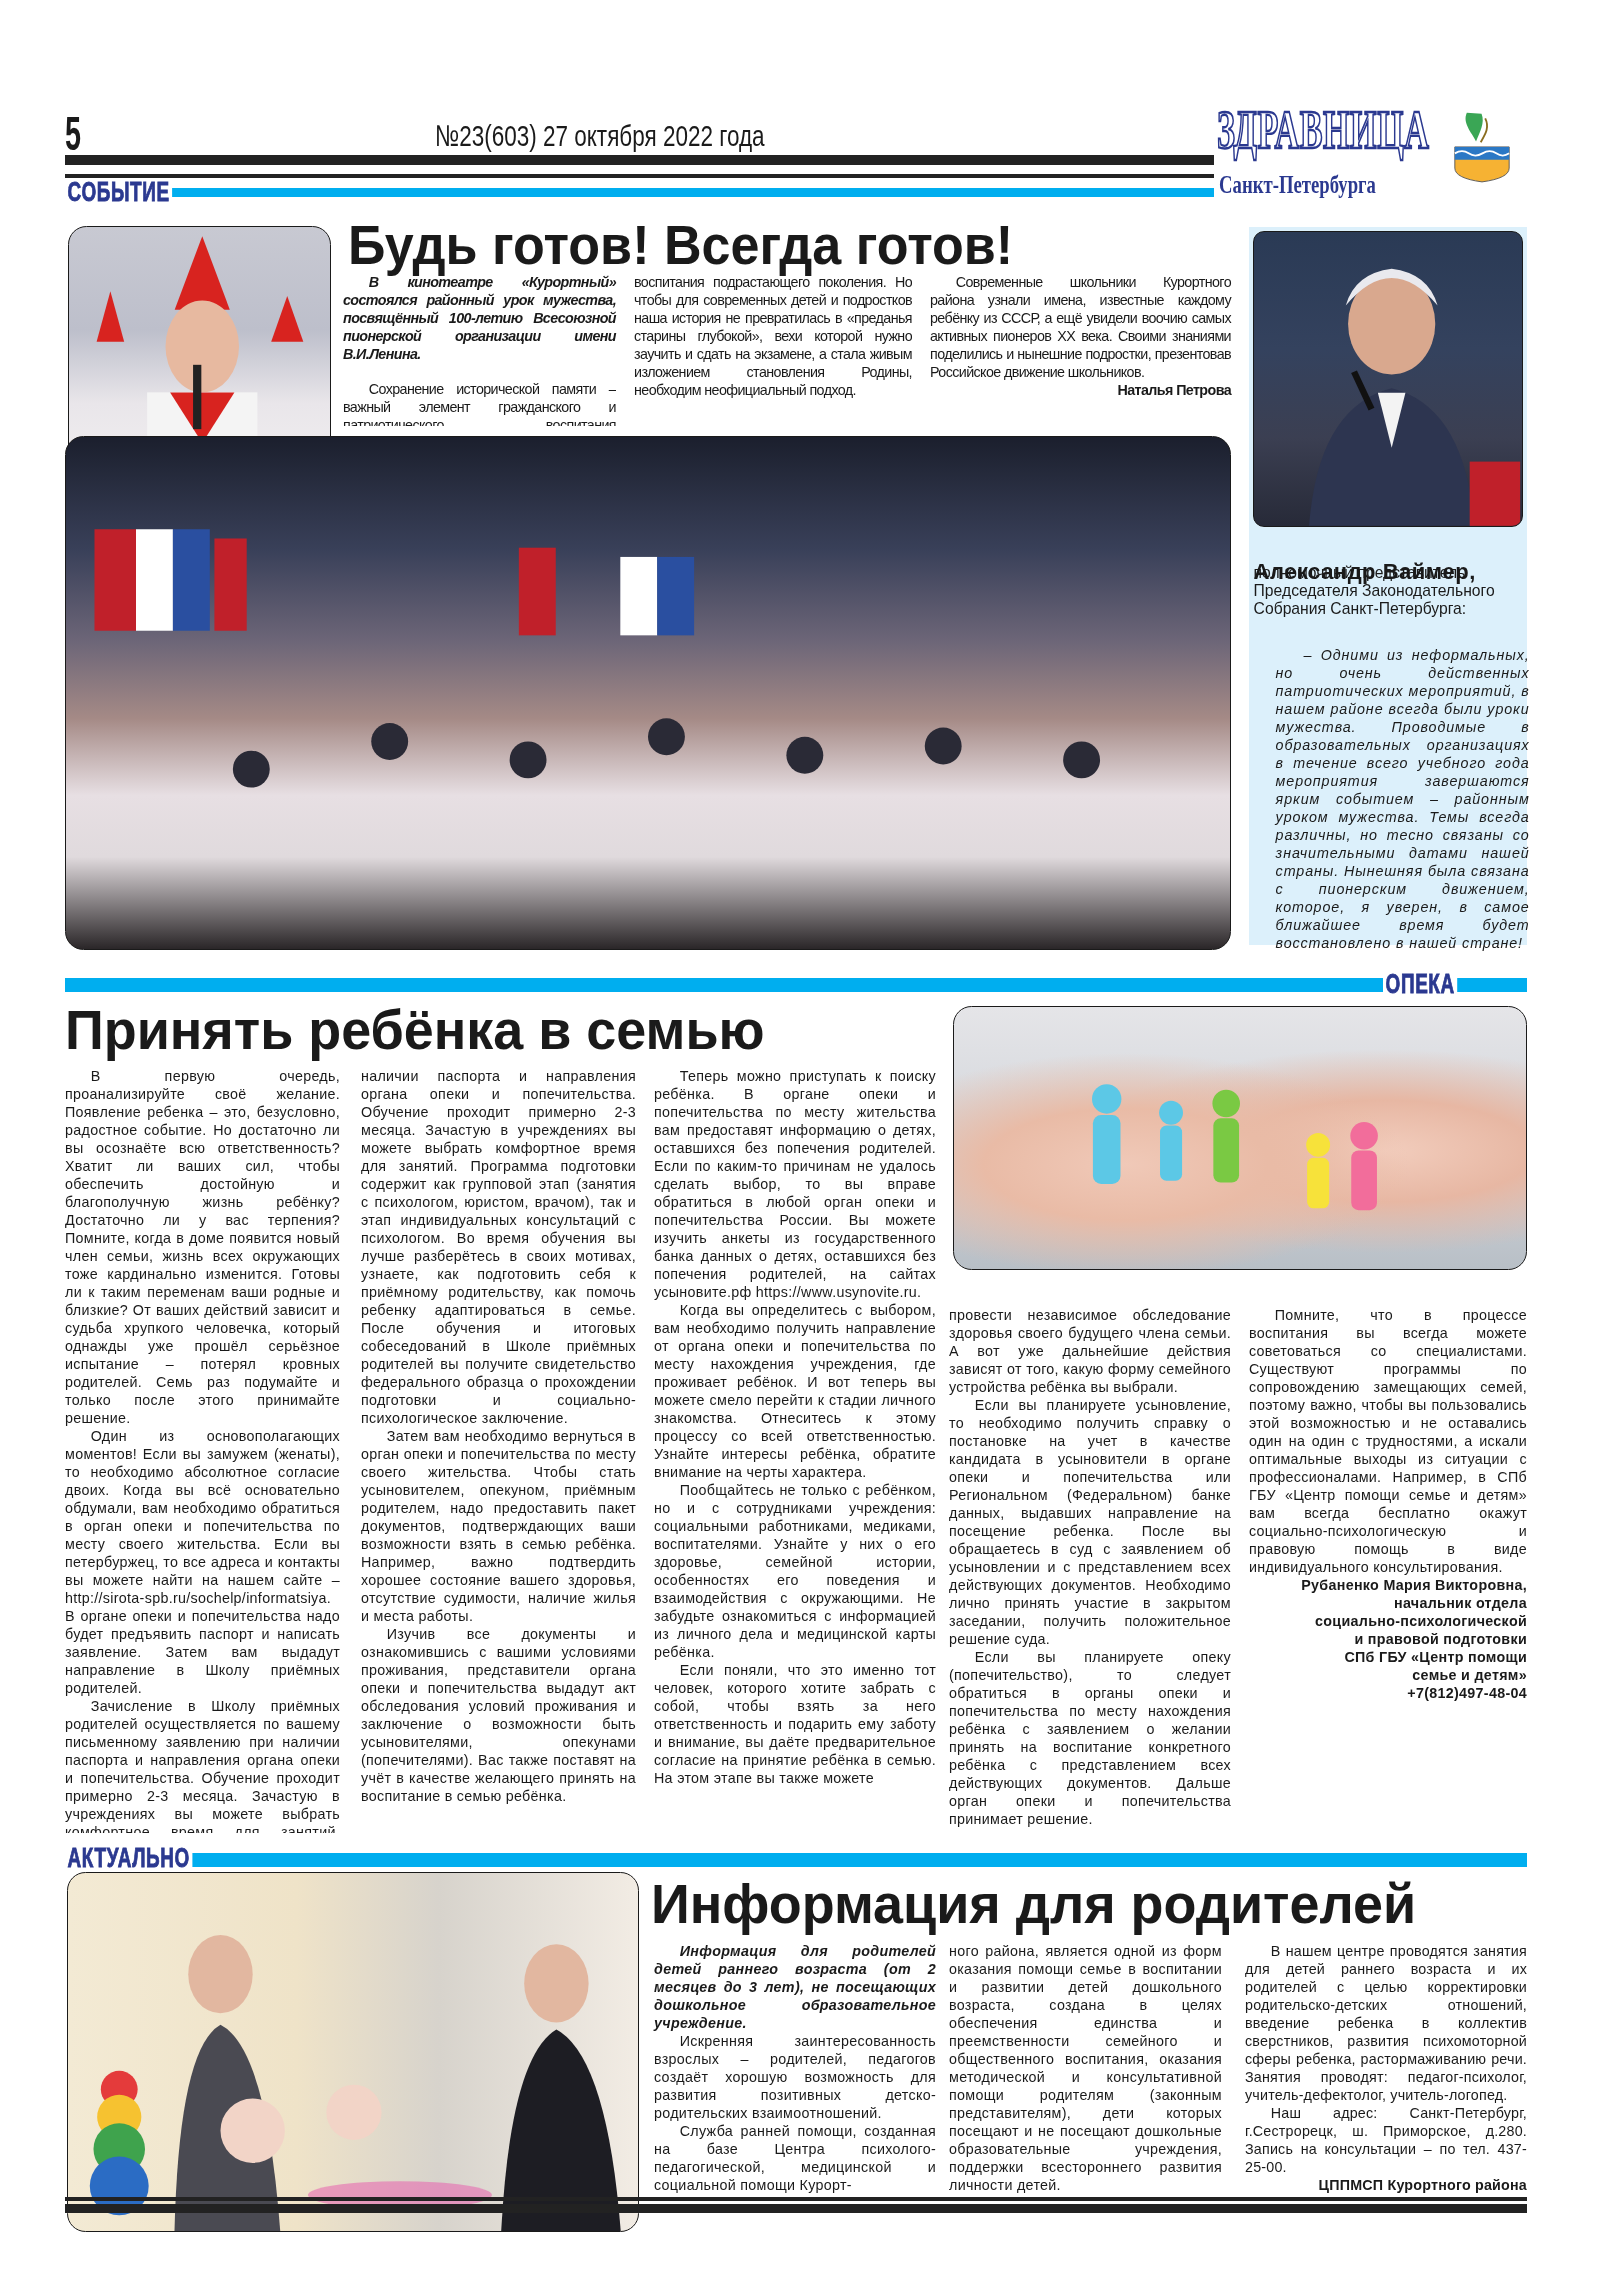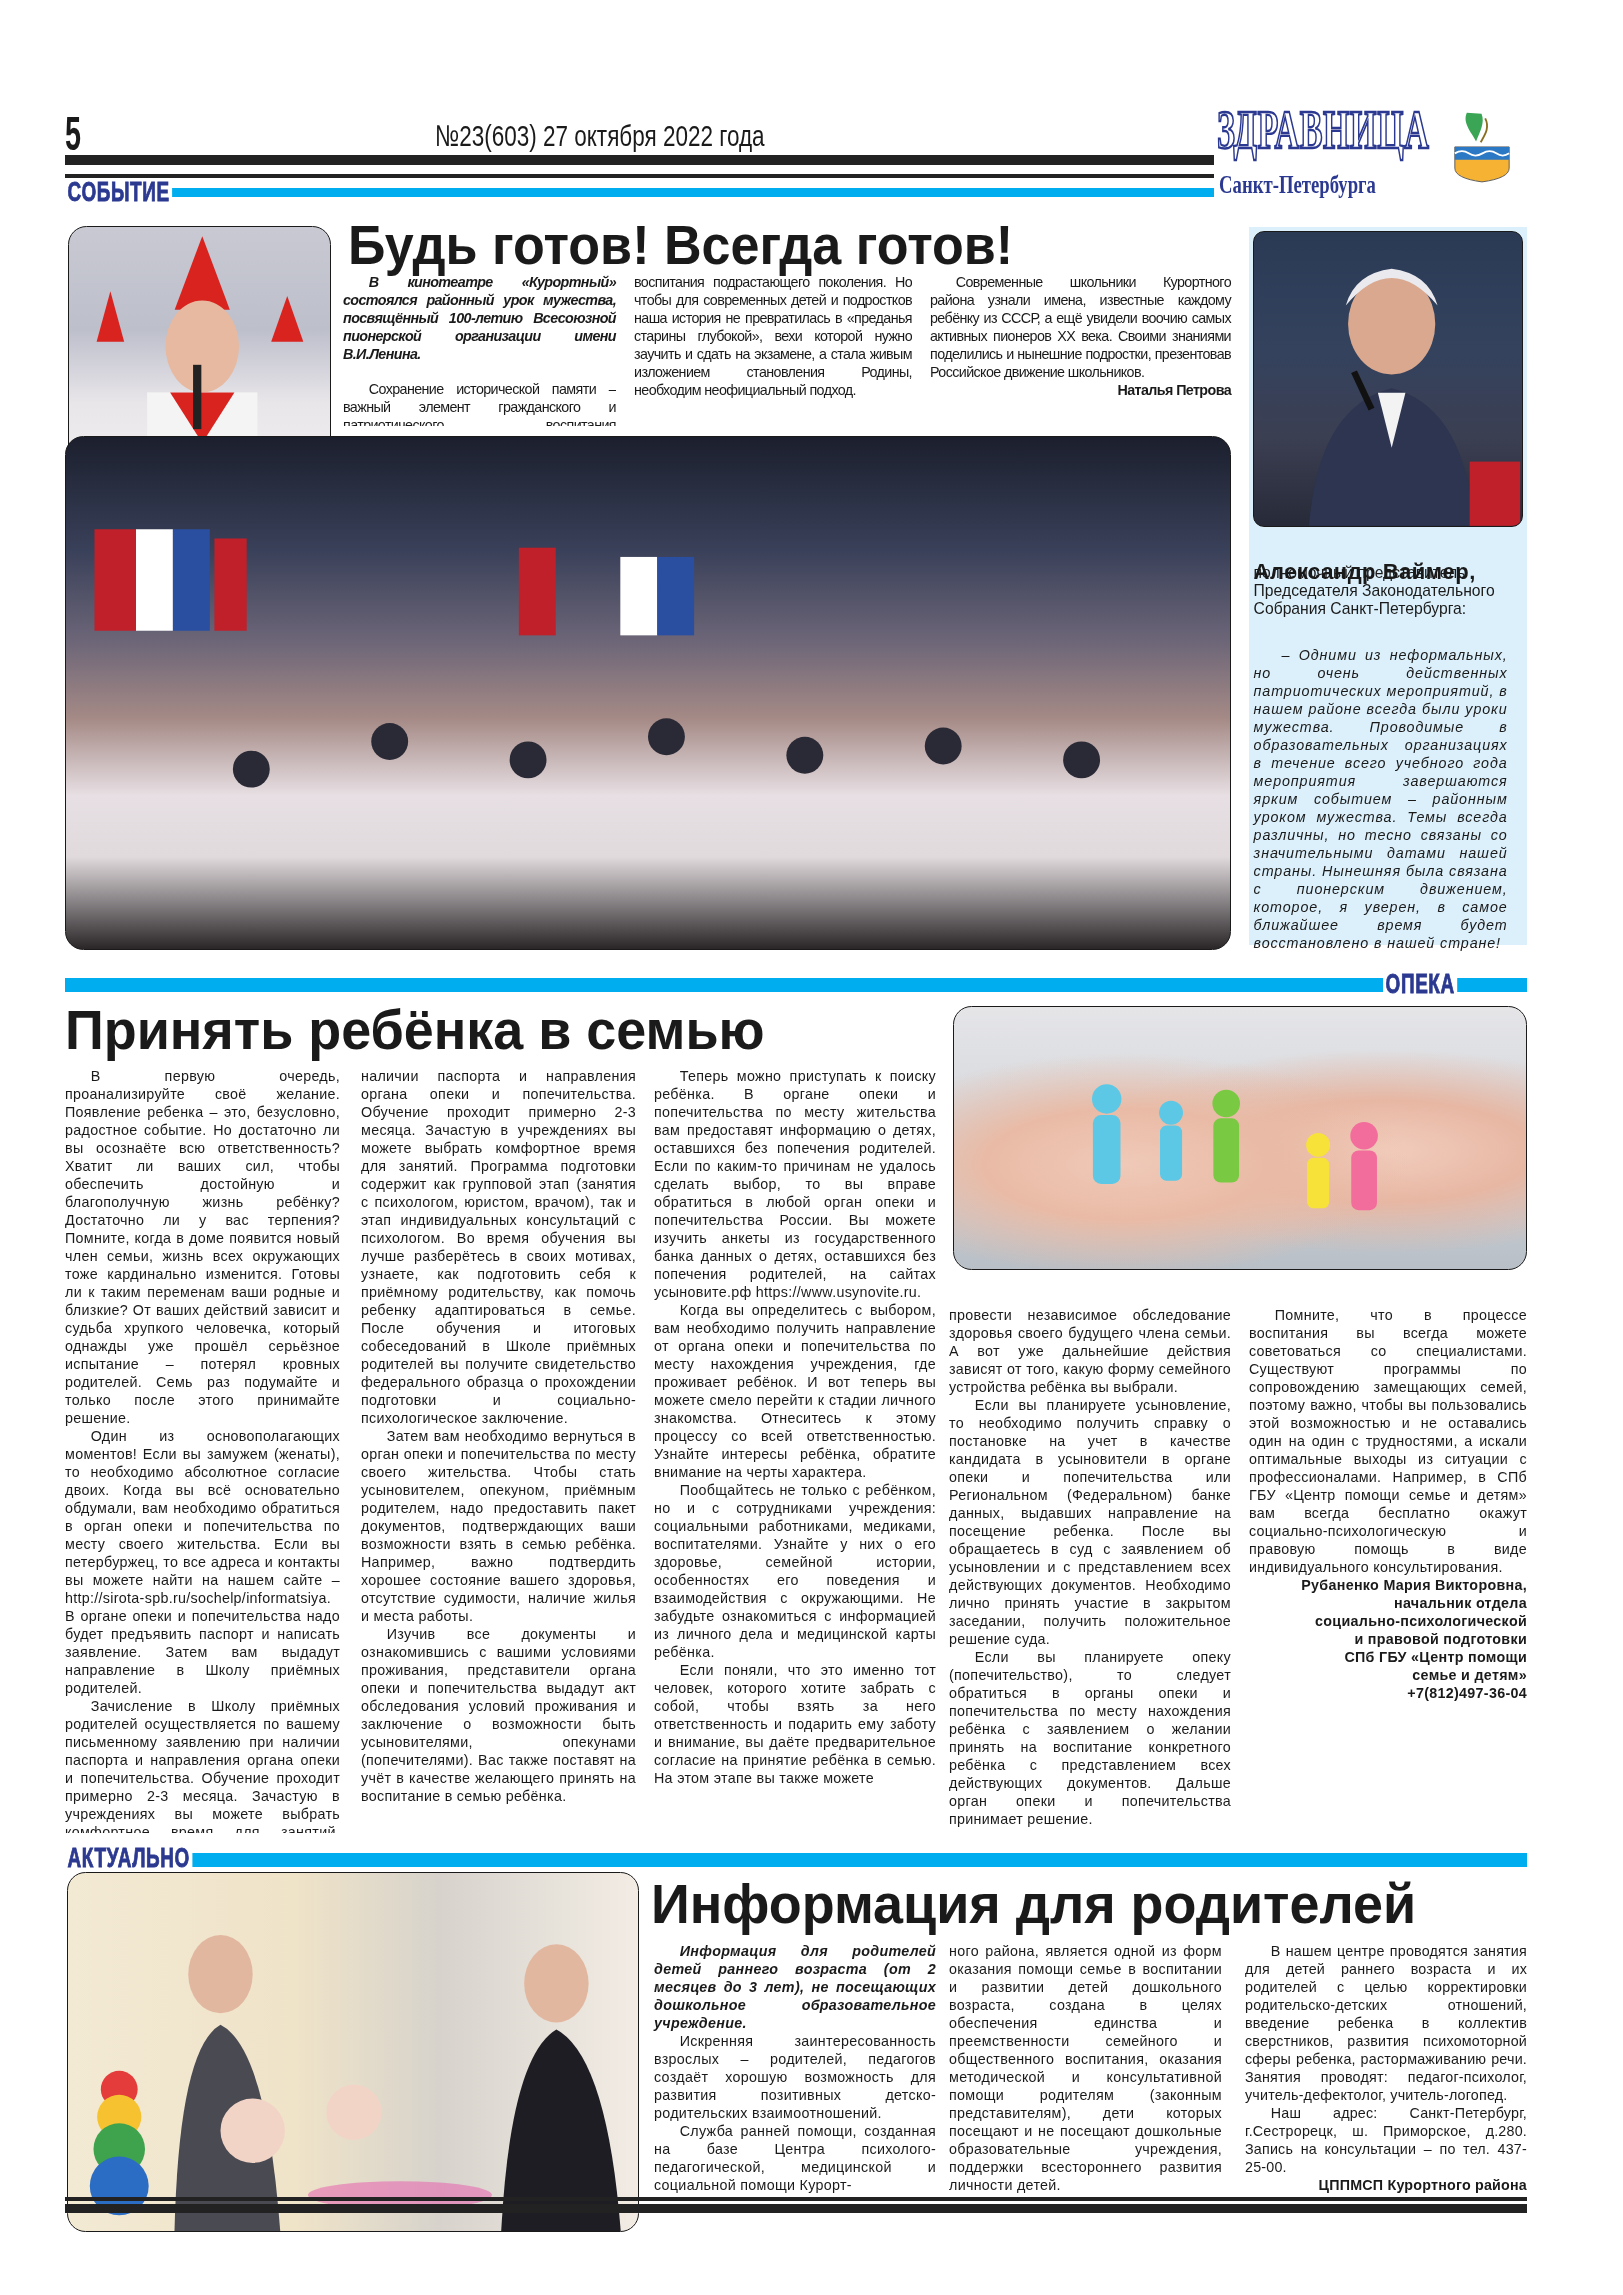--- a/index.html
+++ b/index.html
@@ -38,21 +38,21 @@
   .photo { border-radius: 18.5px; border: 1.9px solid #1a1a1a; overflow: hidden; }
   .ph-kid { background: linear-gradient(180deg, #c8c9d2 0%, #bdbfcb 35%, #e9e6ea 60%, #f6f4f4 100%); }
   .ph-group { background: linear-gradient(180deg, #1b1f2d 0%, #394059 22%, #6d6678 40%, #a58a86 55%, #e7dfe3 70%, #e0dadd 82%, #2a2628 100%); }
   .ph-hands { background: radial-gradient(ellipse at 30% 60%, #f0c9b8 0%, #e9bba6 25%, transparent 50%), radial-gradient(ellipse at 75% 55%, #f2cdbd 0%, #e7b7a3 25%, transparent 50%), linear-gradient(180deg, #e5e5e8 0%, #cfd3d9 60%, #b8bfc6 100%); }
   .ph-mom { background: linear-gradient(90deg, #f3ead4 0%, #efe3c8 40%, #d7d3cc 65%, #f2ece4 100%); }
   .ph-man { background: linear-gradient(180deg, #2a3a55 0%, #34425e 40%, #3b3f52 70%, #272a38 100%); }
 
   .sidebar { left: 1249px; top: 227px; width: 278px; height: 718px; background: #dcf0fb; }
   .quote-name { font-weight: 900; font-size: 22px; line-height: 1.1; letter-spacing: 0.5px; }
   .quote-role { font-size: 15.7px; line-height: 1.15; }
-  .quote-body { font-size: 14.3px; line-height: 18px; font-style: italic; text-align: justify; letter-spacing: 0.9px; }
+  .quote-body { font-size: 14.3px; line-height: 18px; font-style: italic; text-align: justify; letter-spacing: 0.9px; margin-left: 22px; }
   .bottom-rule1 { height: 4.2px; background: #222; }
   .bottom-rule2 { height: 9.3px; background: #222; }
 </style>
 </head>
 <body>
 
 <div class="abs page-num">5</div>
 <div class="abs issue-line">№23(603) 27 октября 2022 года</div>
 <div class="abs rule-thick"></div>
 <div class="abs rule-thin"></div>
@@ -195,21 +195,21 @@
 </div>
 <div class="abs col" style="left:1249px; top:1306px; width:278px; height:527px; overflow:hidden; letter-spacing:0.3px;">
   <p>Помните, что в процессе воспитания вы всегда можете советоваться со специалистами. Существуют программы по сопровождению замещающих семей, поэтому важно, чтобы вы пользовались этой возможностью и не оставались один на один с трудностями, а искали оптимальные выходы из ситуации с профессионалами. Например, в СПб ГБУ «Центр помощи семье и детям» вам всегда бесплатно окажут социально-психологическую и правовую помощь в виде индивидуального консультирования.</p>
   <div class="sig" style="font-size:14.3px; line-height:18px;">
     <div>Рубаненко Мария Викторовна,</div>
     <div>начальник отдела</div>
     <div>социально-психологической</div>
     <div>и правовой подготовки</div>
     <div>СПб ГБУ «Центр помощи</div>
     <div>семье и детям»</div>
-    <div>+7(812)497-36-04</div>
+    <div>+7(812)497-48-04</div>
   </div>
 </div>
 
 <div class="abs section-bar" style="left:65px; top:1853px; width:1462px; height:14px;"></div>
 <div class="abs section-tag" style="left:65px; top:1845px;">АКТУАЛЬНО</div>
 
 <div class="abs photo ph-mom" style="left:67px; top:1872px; width:572px; height:360px;">
   <svg width="100%" height="100%" viewBox="0 0 1236 778">
     <ellipse cx="330" cy="220" rx="70" ry="85" fill="#e2b7a0"></ellipse>
     <path d="M230 780 Q240 380 330 330 Q430 380 460 780Z" fill="#4a4a52"></path>

